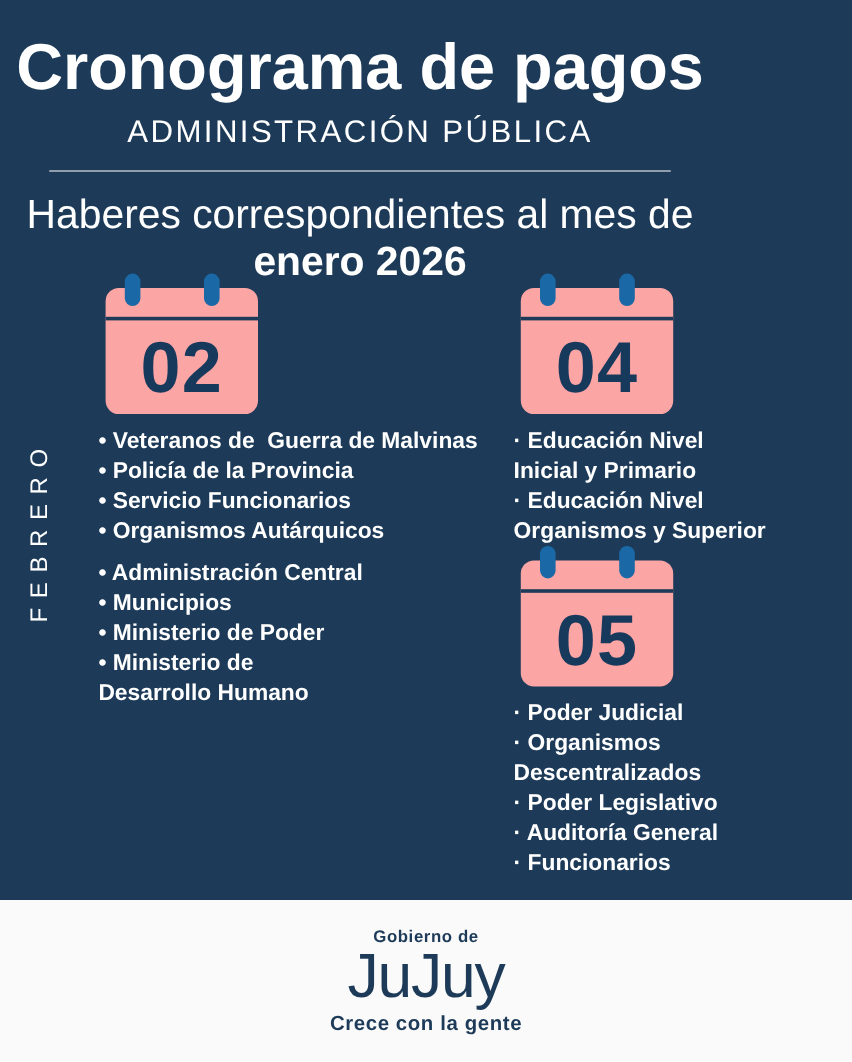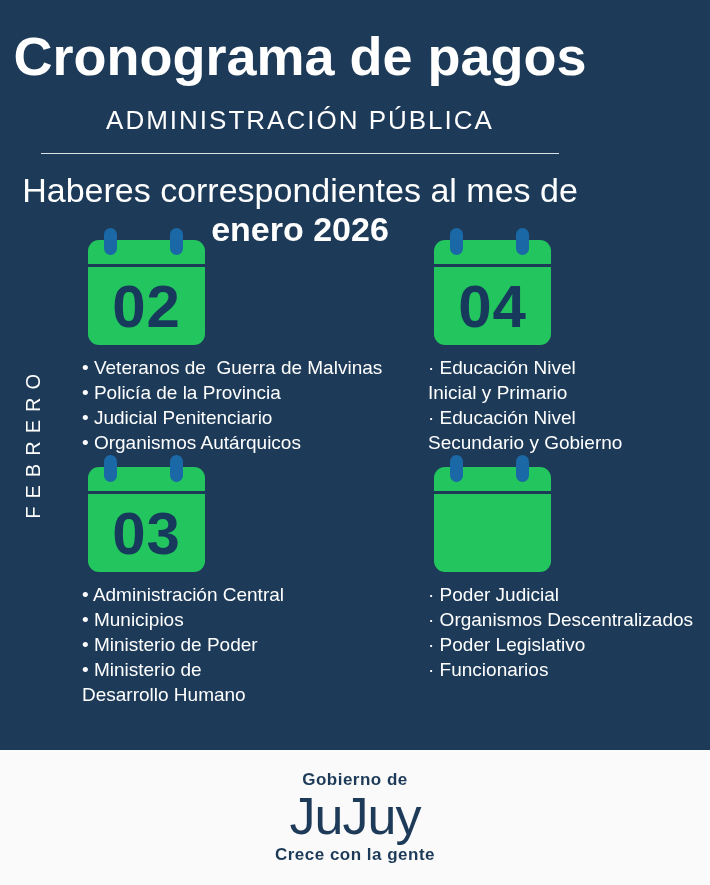--- a/index.html
+++ b/index.html
@@ -11,21 +11,21 @@
   }
   .poster{position:relative;width:710px;height:885px;overflow:hidden;}
 
   
   .header{position:absolute;top:0;left:0;width:600px;text-align:center;color:#fff;}
   .title{
     margin:28px 0 0;
     font-size:54px;font-weight:800;letter-spacing:0px;line-height:1.05;
   }
   .subtitle{
-    margin-top:20px;
+    margin-top:9px;
     font-size:26px;font-weight:400;letter-spacing:2px;
   }
   .divider{width:518px;height:1px;background:rgba(255,255,255,.85);margin:17px auto 0;}
   .lead{margin-top:17px;font-size:34px;font-weight:400;}
   .lead .bold{font-weight:800;}
 
   
   .month-rail{
     position:absolute;left:22px;top:366px;
     color:#fff;font-size:20px;font-weight:400;letter-spacing:8px;
@@ -33,50 +33,50 @@
   }
 
   
   .grid{
     position:absolute;top:228px;left:82px;
     display:grid;grid-template-columns:346px 282px;grid-auto-rows:227px;
   }
   .day-card{position:relative;}
 
   .calendar{
-    position:relative;width:117px;height:105px;margin:12px 0 0 6px;
-    background:#22c55e;border-radius:11px;
+    position:relative;width:127px;height:105px;margin:12px 0 0 6px;
+    background:#fca5a5;border-radius:11px;
   }
   .peg{
     position:absolute;top:-12px;width:13px;height:27px;
     border-radius:7px;background:#1a69a6;
   }
   .peg.left{left:16px;}
   .peg.right{left:82px;}
   .cal-line{position:absolute;top:24px;left:0;right:0;height:3px;background:#1d3b58;}
   .cal-num{
     position:absolute;top:27px;left:0;right:0;bottom:0;
     display:flex;align-items:center;justify-content:center;
     font-size:60px;font-weight:800;color:#17395c;letter-spacing:1px;
   }
 
   .list{margin-top:10px;color:#fff;}
   .line{
-    display:block;font-size:19px;font-weight:400;line-height:25px;
+    display:block;font-size:19px;font-weight:700;line-height:25px;
     white-space:pre-wrap;
   }
 
   
   .footer{
     position:absolute;left:0;bottom:0;width:710px;height:135px;
     background:#fafafa;color:#1d3b58;
     display:flex;flex-direction:column;align-items:center;justify-content:center;
     text-align:center;
   }
-  .footer .org{font-size:17px;font-weight:800;letter-spacing:.5px;}
+  .footer .org{font-size:14px;font-weight:800;letter-spacing:.5px;}
   .footer .brand{font-size:52px;font-weight:400;line-height:.95;letter-spacing:-1px;margin-top:2px;}
   .footer .tagline{font-size:17px;font-weight:700;letter-spacing:.5px;margin-top:4px;}
 </style>
 </head>
 <body>
 
 <div class="poster">
 
   <div class="header">
     <h1 class="title">Cronograma de pagos</h1>
@@ -92,66 +92,62 @@
     <div class="day-card">
       <div class="calendar">
         <span class="peg left"></span>
         <span class="peg right"></span>
         <span class="cal-line"></span>
         <span class="cal-num">02</span>
       </div>
       <div class="list">
           <span class="line">• Veteranos de  Guerra de Malvinas</span>
           <span class="line">• Policía de la Provincia</span>
-          <span class="line">• Judicial Penitenciario</span>
+          <span class="line">• Servicio Funcionarios</span>
           <span class="line">• Organismos Autárquicos</span>
         </div>
     </div>
 
     <div class="day-card">
       <div class="calendar">
         <span class="peg left"></span>
         <span class="peg right"></span>
         <span class="cal-line"></span>
         <span class="cal-num">04</span>
       </div>
       <div class="list">
           <span class="line">· Educación Nivel</span>
           <span class="line">Inicial y Primario</span>
           <span class="line">· Educación Nivel</span>
-          <span class="line">Secundario y Gobierno</span>
+          <span class="line">Organismos y Superior</span>
         </div>
     </div>
 
     <div class="day-card">
-      <div class="calendar">
-        <span class="peg left"></span>
-        <span class="peg right"></span>
-        <span class="cal-line"></span>
-        <span class="cal-num">03</span>
-      </div>
       <div class="list">
           <span class="line">• Administración Central</span>
           <span class="line">• Municipios</span>
           <span class="line">• Ministerio de Poder</span>
           <span class="line">• Ministerio de</span>
           <span class="line">Desarrollo Humano</span>
         </div>
     </div>
 
     <div class="day-card">
       <div class="calendar">
         <span class="peg left"></span>
         <span class="peg right"></span>
         <span class="cal-line"></span>
+        <span class="cal-num">05</span>
       </div>
       <div class="list">
           <span class="line">· Poder Judicial</span>
           <span class="line">· Organismos Descentralizados</span>
           <span class="line">· Poder Legislativo</span>
+          <span class="line">· Auditoría General</span>
           <span class="line">· Funcionarios</span>
         </div>
     </div>
 
   </div>
 
   <div class="footer">
     <div class="org">Gobierno de</div>
     <div class="brand">JuJuy</div>
     <div class="tagline">Crece con la gente</div>

